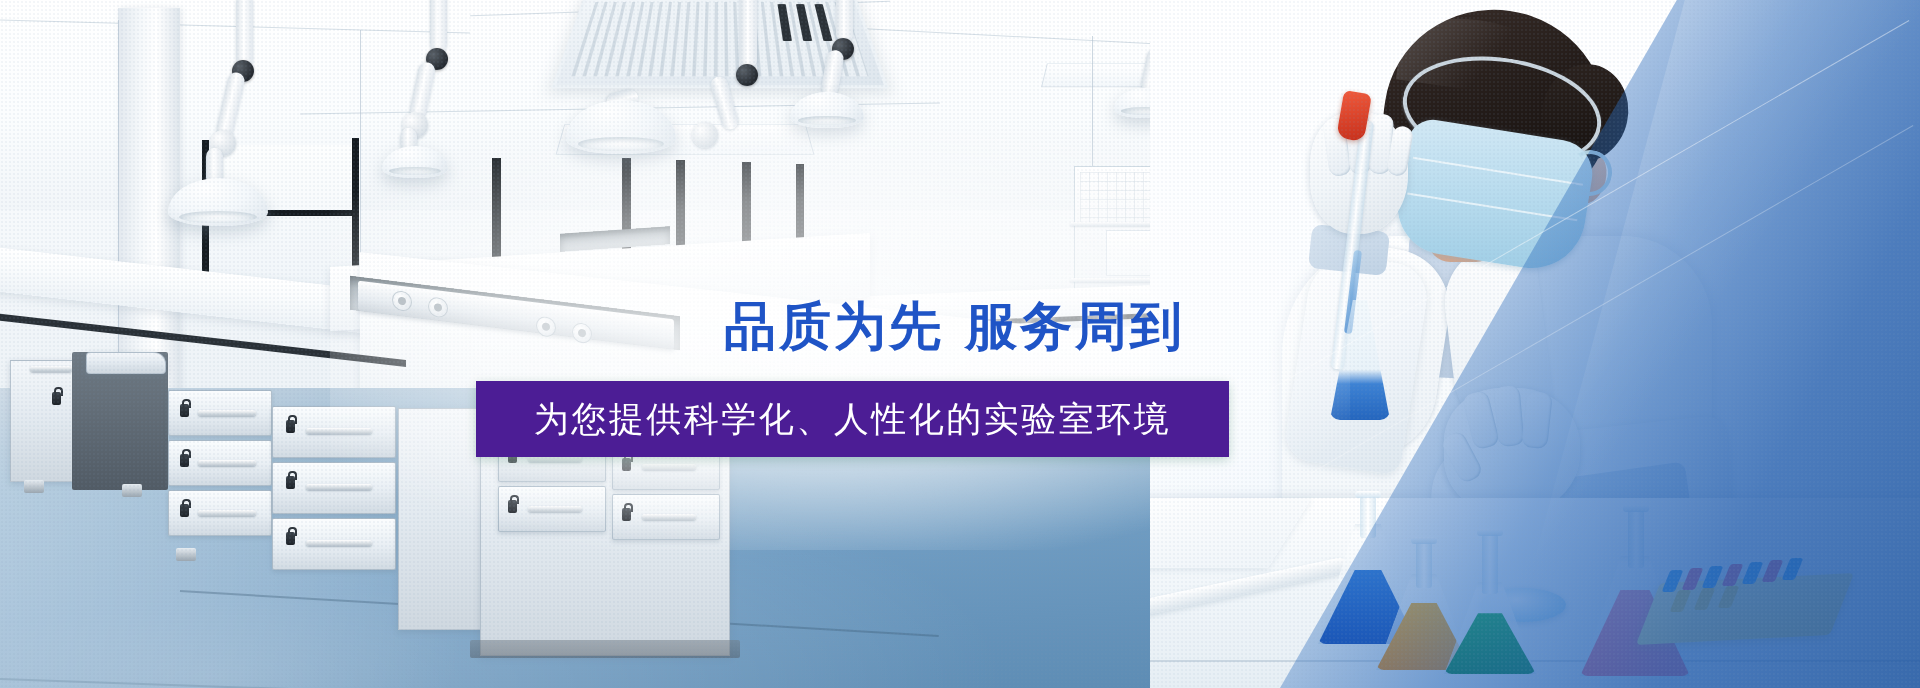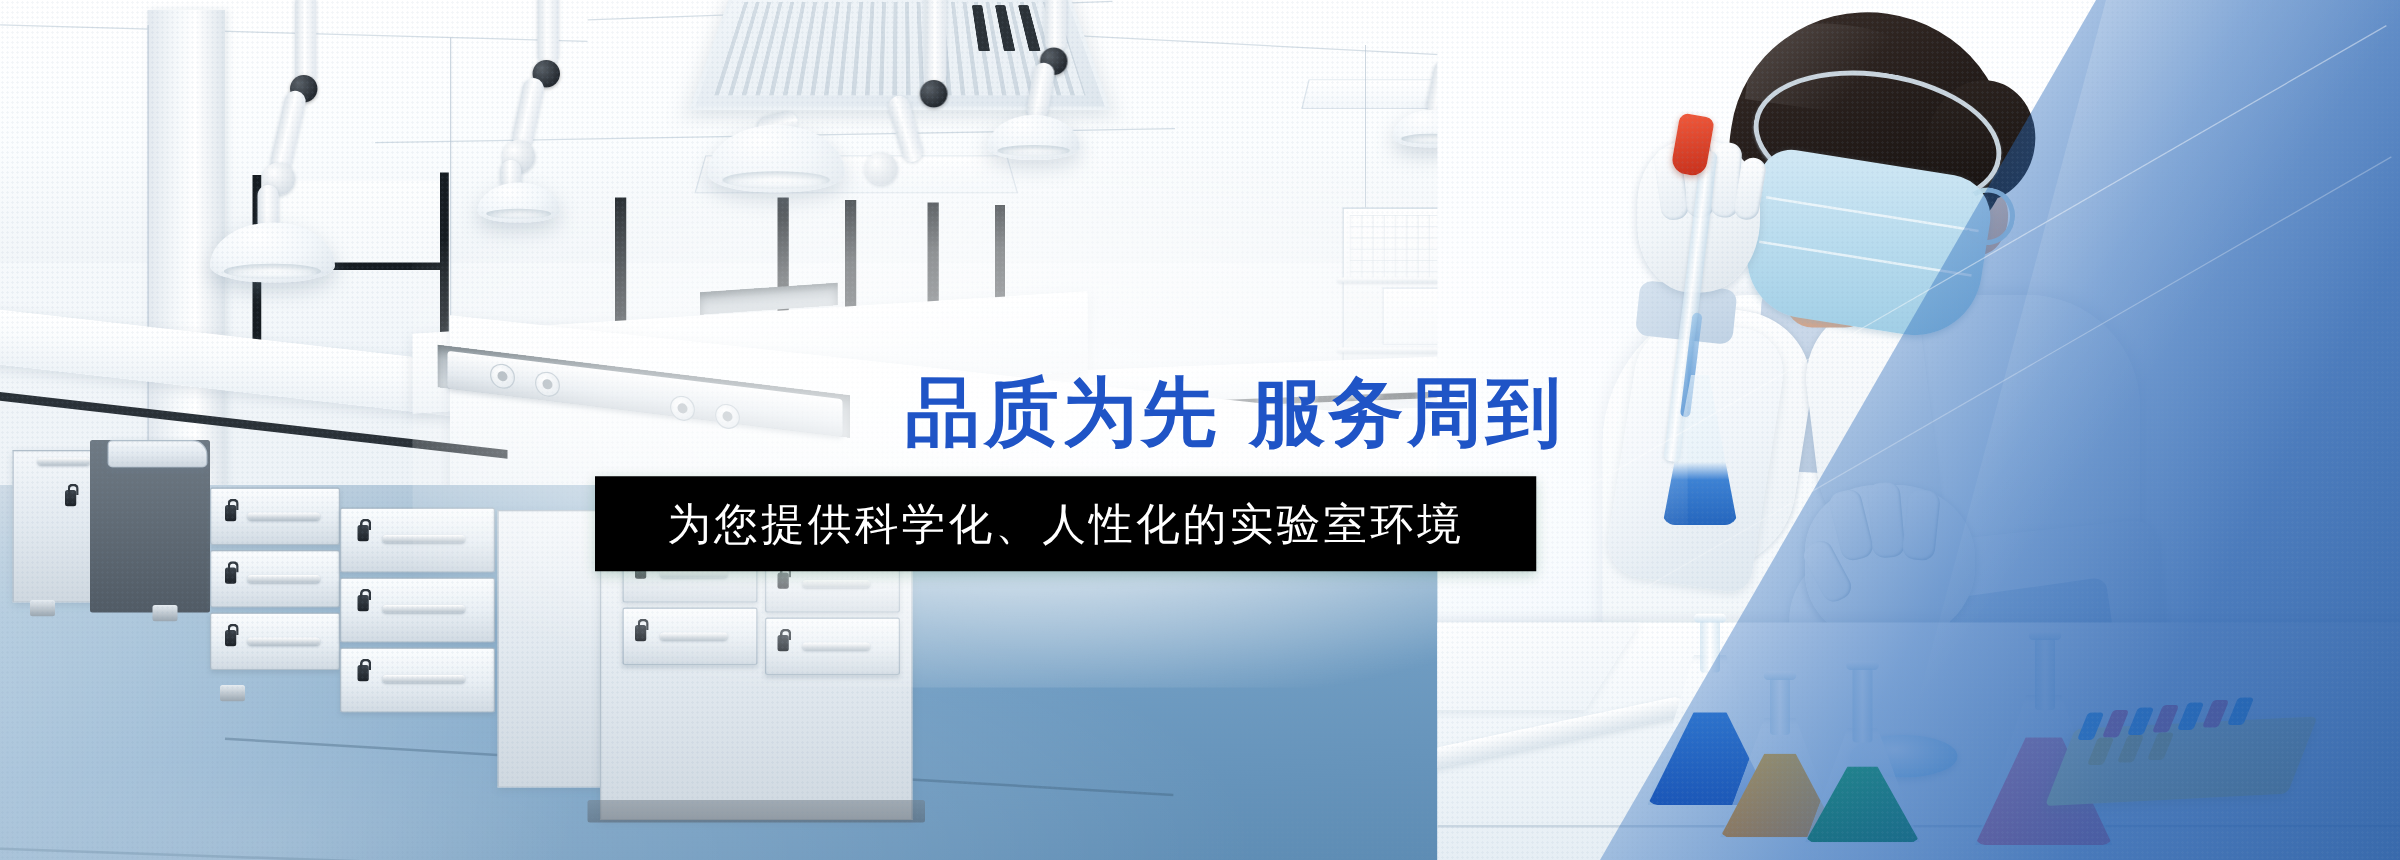--- a/index.html
+++ b/index.html
@@ -506,33 +506,33 @@
     color:#7f95d6;
     white-space:nowrap;
     text-shadow:0 1px 2px rgba(255,255,255,.85);
   }
 
   .cn-head {
     position:absolute;
     left:724px; top:300px;
     font-family:"DejaVu Sans", sans-serif;
     font-weight:bold;
-    font-size:60px;
+    font-size:52px;
     line-height:1;
     letter-spacing:3px;
     color:#1f54c6;
     white-space:nowrap;
     text-shadow:0 2px 4px rgba(255,255,255,.55);
   }
 
   .green-bar {
     position:absolute;
     left:476px; top:381px;
     width:753px; height:76px;
-    background:#000000;
+    background:#4c1d95;
     display:flex; align-items:center; justify-content:center;
     box-shadow:0 3px 10px rgba(0,90,50,.22);
   }
   .green-bar span {
     font-family:"DejaVu Sans", sans-serif;
     font-size:35px;
     letter-spacing:2.5px;
     color:#ffffff;
     white-space:nowrap;
   }

